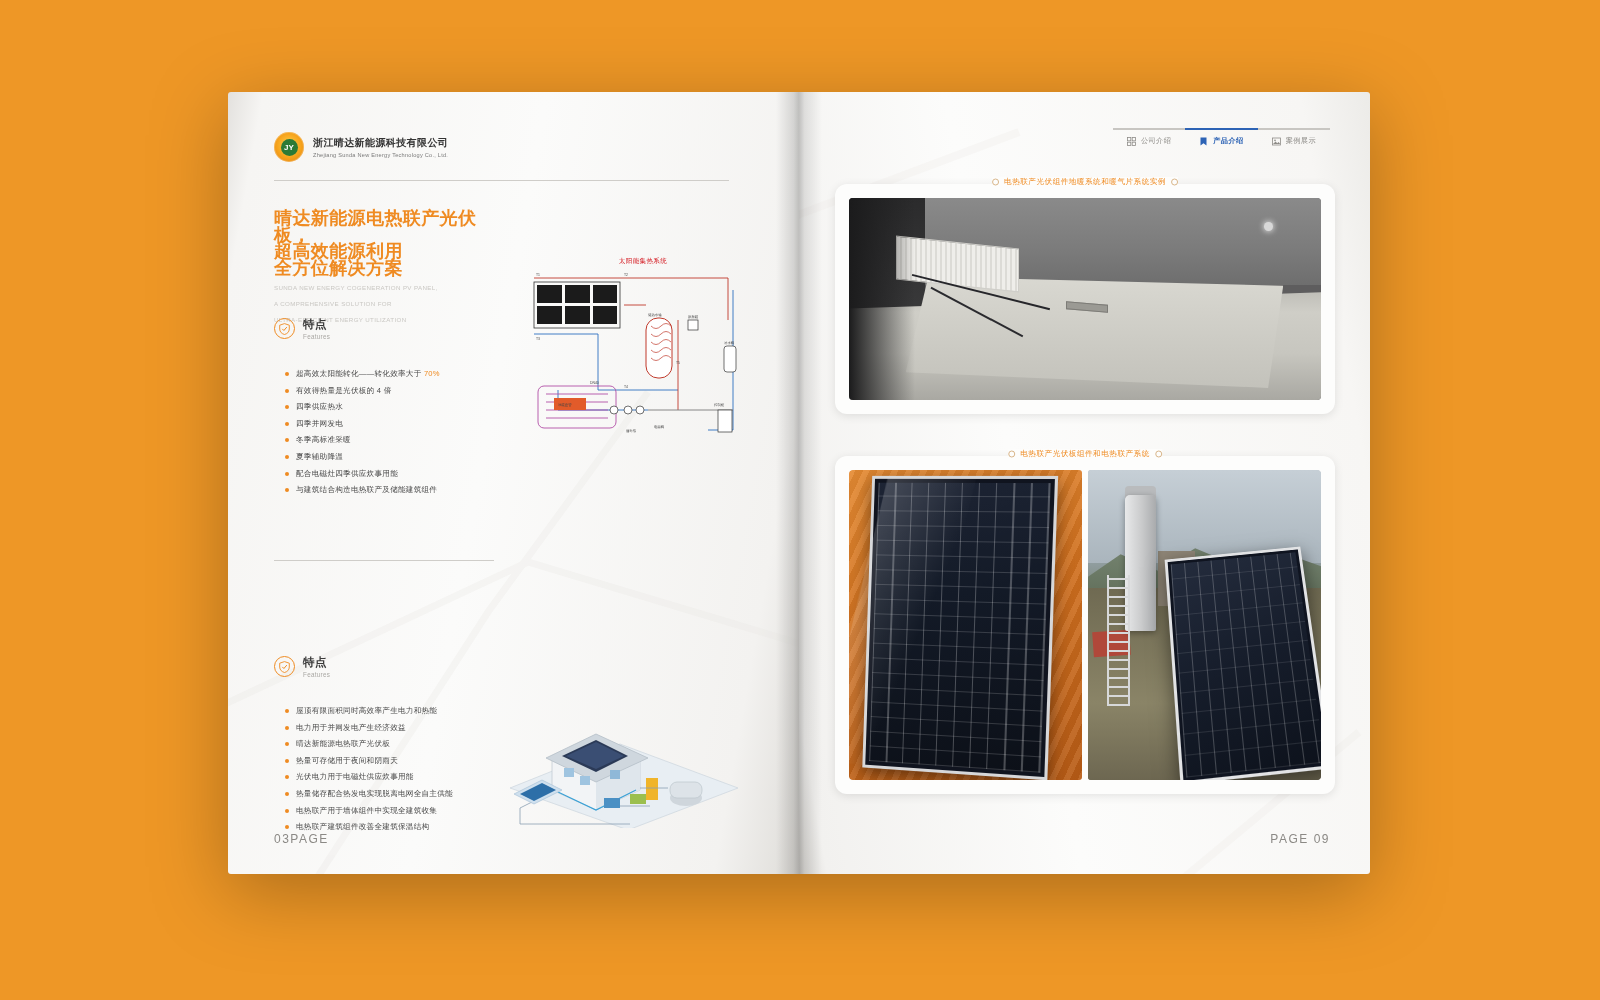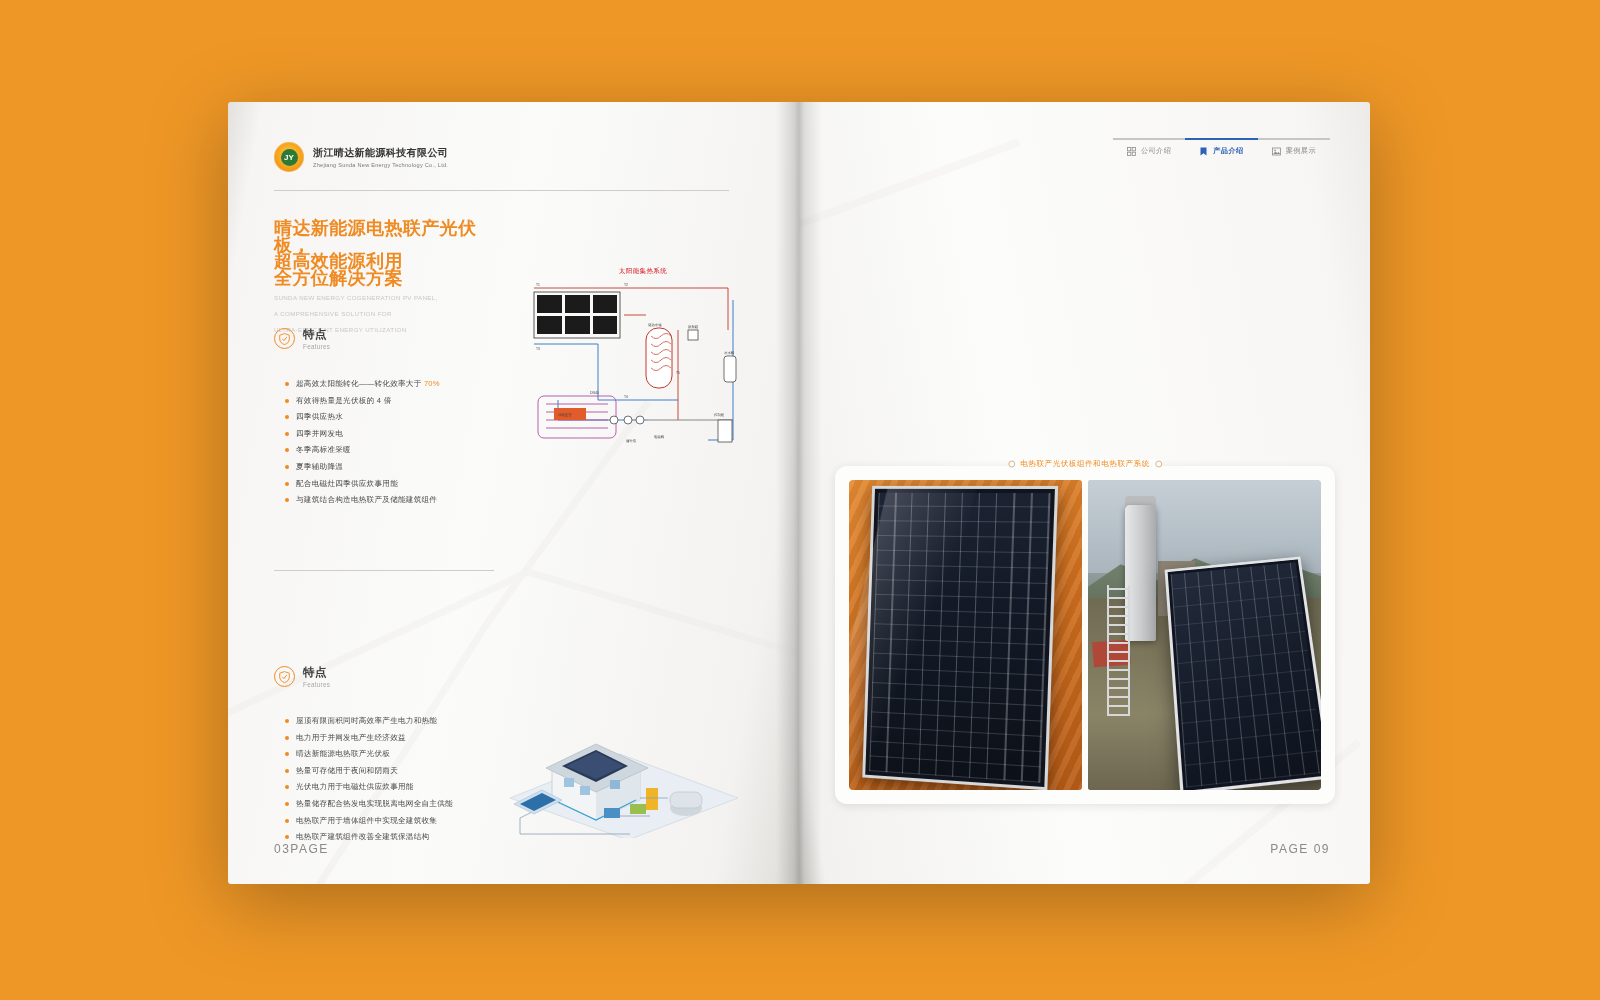--- a/index.html
+++ b/index.html
@@ -8,21 +8,21 @@
     width:1600px; height:1000px;
     background:#ee9726;
     font-family:"Liberation Sans", sans-serif;
     overflow:hidden;
     position:relative;
   }
 
   
   .spread {
     position:absolute;
-    left:228px; top:102px;
+    left:228px; top:92px;
     width:1142px; height:782px;
     display:flex;
     filter: drop-shadow(0 18px 38px rgba(0,0,0,0.28));
   }
   .page {
     position:relative;
     width:571px; height:782px;
     background:#f4f3f1;
     overflow:hidden;
   }
@@ -473,20 +473,36 @@
           <svg width="9" height="9" viewBox="0 0 9 9">
               <rect x="0.5" y="1" width="8" height="7" fill="none" stroke="#8e8c88" stroke-width="0.8"></rect>
               <circle cx="3" cy="3.4" r="0.8" fill="#8e8c88"></circle>
               <path d="M1 7 L3.6 4.6 L5.2 6.2 L6.6 5 L8.2 7 Z" fill="#8e8c88"></path>
             </svg>
         </span>
         <span>案例展示</span>
       </div>
     </div>
 
+    <div class="photo-frame" style="left:36px; top:92px; width:500px; height:230px;">
+      <div class="frame-title">电热联产光伏组件地暖系统和暖气片系统实例</div>
+      <div class="photo">
+        <div class="room">
+          <div class="wall-back"></div>
+          <div class="wall-l"></div>
+          <div class="floor"></div>
+          <div class="floor-slab"></div>
+          <div class="radiator"></div>
+          <div class="dark-left"></div>
+          <div class="cable"></div>
+          <div class="cable2"></div>
+          <div class="drain"></div>
+        </div>
+      </div>
+    </div>
 
     <div class="photo-frame" style="left:36px; top:364px; width:500px; height:338px;">
       <div class="frame-title">电热联产光伏板组件和电热联产系统</div>
       <div class="photo split">
         <div>
           <div class="panelA">
             <div class="blanket"></div>
             <div class="mod">
                 <div class="cells"></div>
                 <div class="glare"></div>

